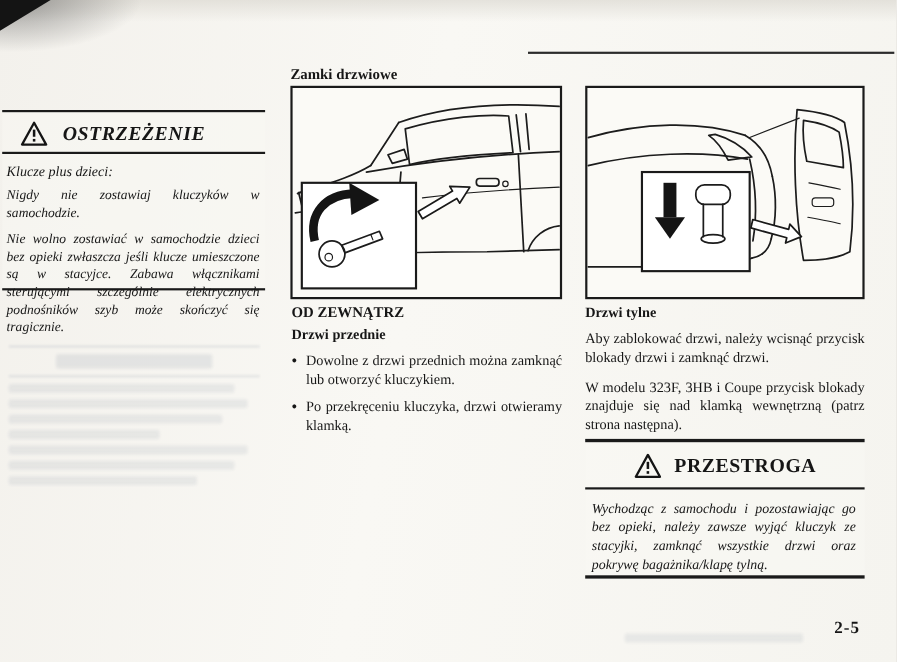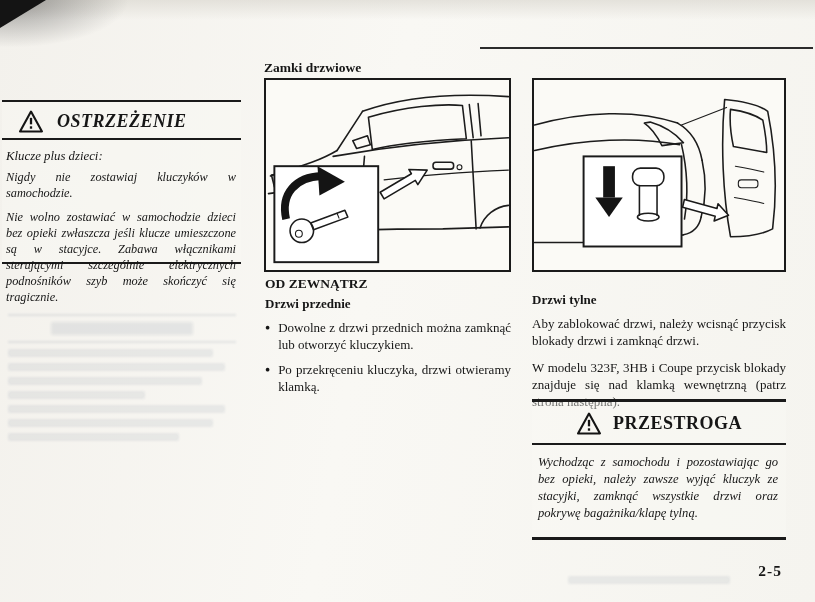--- a/index.html
+++ b/index.html
@@ -52,26 +52,26 @@
 
   
   .mid-text{position:absolute;left:265px;top:276px;width:246px;}
   .sec-title{font-size:13.5px;font-weight:bold;margin:0 0 4px 0;}
   .sub-title{font-size:13px;font-weight:bold;margin:0 0 7px 0;}
   .bullets{list-style:none;margin:0;padding:0;}
   .bullets li{display:flex;gap:8px;font-size:13px;line-height:1.32;text-align:justify;margin:0 0 8px 0;}
   .dot{font-size:8.5px;line-height:2;flex:0 0 auto;}
 
   
-  .right-text{position:absolute;left:532px;top:292px;width:254px;}
+  .right-text{position:absolute;left:532px;top:276px;width:254px;}
   .right-text p{font-size:13px;line-height:1.33;text-align:justify;margin:0 0 9px 0;}
 
   
   .warn-right{position:absolute;left:532px;top:399px;width:254px;
-    border-top:3px solid #1a1a1a;border-bottom:3px solid #1a1a1a;padding-bottom:14px;background:rgba(250,249,245,.4);}
+    border-top:3px solid #1a1a1a;border-bottom:3px solid #1a1a1a;background:rgba(250,249,245,.4);}
   .caution-title-row{display:flex;align-items:center;justify-content:center;gap:11px;padding:10px 0 8px 0;}
   .caution-title{font-size:18px;font-weight:bold;letter-spacing:.5px;}
   .warn-right .warn-body{padding:9px 8px 0 6px;font-size:12.6px;line-height:1.37;}
 
   .page-num{position:absolute;right:33px;top:562px;font-size:15.5px;font-weight:bold;letter-spacing:1px;}
 
   .lineart{stroke:#1c1c1c;stroke-width:1.6;fill:none;stroke-linecap:round;stroke-linejoin:round;}
   .thin{stroke-width:1.1;}
 </style>
 </head>

